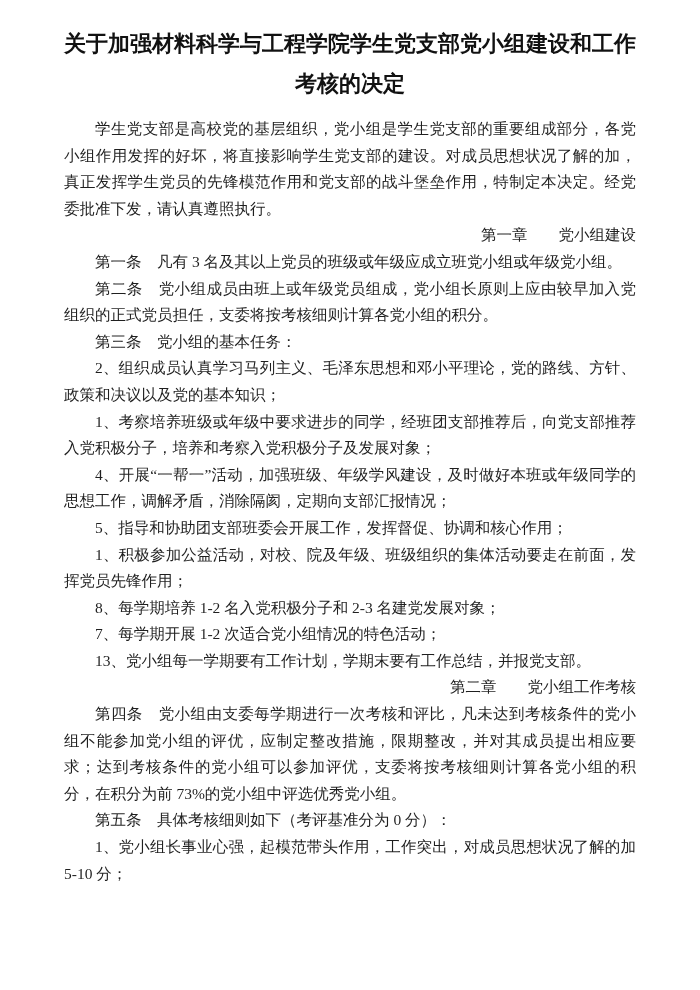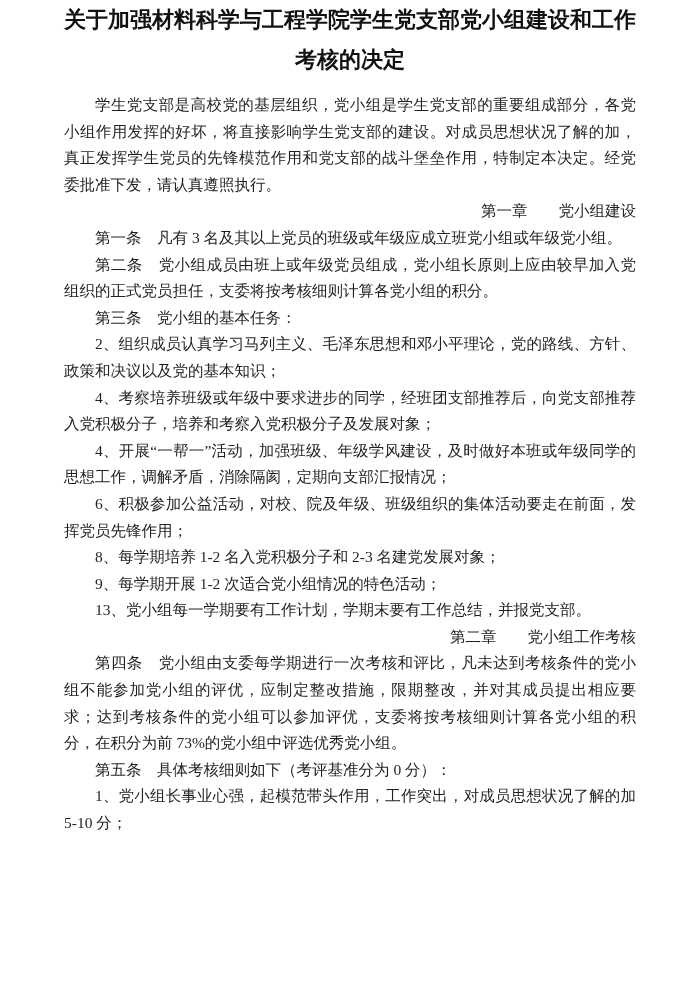--- a/index.html
+++ b/index.html
@@ -5,21 +5,21 @@
   html, body {
     margin: 0;
     padding: 0;
     background: #ffffff;
   }
   .page {
     width: 700px;
     height: 990px;
     background: #ffffff;
     box-sizing: border-box;
-    padding: 0 64px 20px 64px;
+    padding: 24px 64px 20px 64px;
     overflow: hidden;
     color: #1f1f1f;
   }
   .doc-title {
     font-family: "Liberation Sans", "DejaVu Sans", sans-serif;
     font-weight: bold;
     font-size: 22px;
     line-height: 40px;
     text-align: center;
     margin: 0 0 12px 0;
@@ -49,24 +49,25 @@
 
 <div class="page">
   <h1 class="doc-title">关于加强材料科学与工程学院学生党支部党小组建设和工作考核的决定</h1>
   <div class="doc-body">
       <p class="para body">学生党支部是高校党的基层组织，党小组是学生党支部的重要组成部分，各党小组作用发挥的好坏，将直接影响学生党支部的建设。对成员思想状况了解的加，真正发挥学生党员的先锋模范作用和党支部的战斗堡垒作用，特制定本决定。经党委批准下发，请认真遵照执行。</p>
       <p class="para chapter">第一章　　党小组建设</p>
       <p class="para body">第一条　凡有 3 名及其以上党员的班级或年级应成立班党小组或年级党小组。</p>
       <p class="para body">第二条　党小组成员由班上或年级党员组成，党小组长原则上应由较早加入党组织的正式党员担任，支委将按考核细则计算各党小组的积分。</p>
       <p class="para body">第三条　党小组的基本任务：</p>
       <p class="para body">2、组织成员认真学习马列主义、毛泽东思想和邓小平理论，党的路线、方针、政策和决议以及党的基本知识；</p>
-      <p class="para body">4、考察培养班级或年级中要求进步的同学，经班团支部推荐后，向党支部推荐入党积极分子，培养和考察入党积极分子及发展对象；</p>
+      <p class="para body">1、考察培养班级或年级中要求进步的同学，经班团支部推荐后，向党支部推荐入党积极分子，培养和考察入党积极分子及发展对象；</p>
       <p class="para body">4、开展“一帮一”活动，加强班级、年级学风建设，及时做好本班或年级同学的思想工作，调解矛盾，消除隔阂，定期向支部汇报情况；</p>
-      <p class="para body">6、积极参加公益活动，对校、院及年级、班级组织的集体活动要走在前面，发挥党员先锋作用；</p>
+      <p class="para body">5、指导和协助团支部班委会开展工作，发挥督促、协调和核心作用；</p>
+      <p class="para body">1、积极参加公益活动，对校、院及年级、班级组织的集体活动要走在前面，发挥党员先锋作用；</p>
       <p class="para body">8、每学期培养 1-2 名入党积极分子和 2-3 名建党发展对象；</p>
-      <p class="para body">9、每学期开展 1-2 次适合党小组情况的特色活动；</p>
+      <p class="para body">7、每学期开展 1-2 次适合党小组情况的特色活动；</p>
       <p class="para body">13、党小组每一学期要有工作计划，学期末要有工作总结，并报党支部。</p>
       <p class="para chapter">第二章　　党小组工作考核</p>
       <p class="para body">第四条　党小组由支委每学期进行一次考核和评比，凡未达到考核条件的党小组不能参加党小组的评优，应制定整改措施，限期整改，并对其成员提出相应要求；达到考核条件的党小组可以参加评优，支委将按考核细则计算各党小组的积分，在积分为前 73%的党小组中评选优秀党小组。</p>
       <p class="para body">第五条　具体考核细则如下（考评基准分为 0 分）：</p>
       <p class="para body">1、党小组长事业心强，起模范带头作用，工作突出，对成员思想状况了解的加 5-10 分；</p>
     </div>
 </div>
 
 </body></html>

